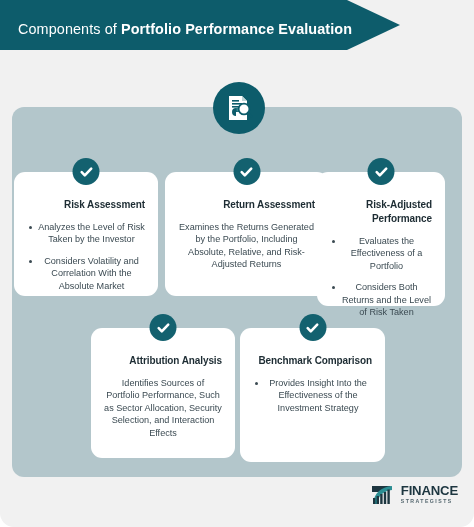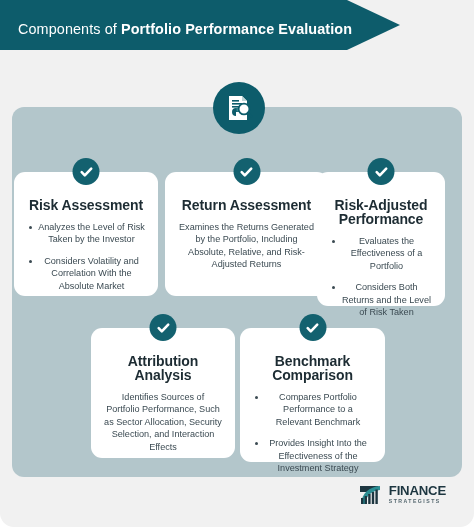--- a/index.html
+++ b/index.html
@@ -73,24 +73,24 @@
 
   
   .card {
     position: absolute;
     background: #ffffff;
     border-radius: 11px;
     padding: 26px 13px 12px 13px;
     z-index: 3;
   }
   .card-title {
-    font-size: 14px;
+    font-size: 10px;
     font-weight: 700;
     color: #1d2c33;
-    text-align: center;
+    text-align: right;
     line-height: 14px;
     margin-bottom: 9px;
     letter-spacing: -.1px;
   }
   .card-body { font-size: 9.1px; color: #3b4a52; line-height: 12.4px; }
   .card-body.centered { text-align: center; }
   .card-body ul { list-style: none; text-align: center; }
   .card-body li {
     position: relative;
     padding-left: 11px;
@@ -131,21 +131,21 @@
   #card-return-assessment      { left: 165px; top: 172px; width: 163px; height: 124px; }
   #card-risk-adjusted          { left: 317px; top: 172px; width: 128px; height: 134px; }
 
   
   #card-attribution-analysis   { left: 91px;  top: 328px; width: 144px; height: 130px; }
   #card-benchmark-comparison   { left: 240px; top: 328px; width: 145px; height: 134px; }
 
   
   .footer-logo {
     position: absolute;
-    right: 28px;
+    right: 16px;
     bottom: 22px;
     display: flex;
     align-items: center;
     gap: 4px;
   }
   .logo-mark { width: 26px; height: 22px; display: block; }
   .logo-text { line-height: 1; }
   .logo-name {
     font-size: 13.2px;
     font-weight: 700;
@@ -245,21 +245,20 @@
 
   <div class="card" id="card-benchmark-comparison">
     <div class="check-badge">
       <svg width="16" height="16" viewBox="0 0 16 16" aria-hidden="true">
         <path d="M3.2 8.2l3.1 3.1 6.4-6.6" stroke="#ffffff" stroke-width="2.6" fill="none" stroke-linecap="round" stroke-linejoin="round"></path>
       </svg>
     </div>
     <div class="card-title">Benchmark Comparison</div>
     <div class="card-body">
       <ul>
-        <li>Compares Portfolio Performance to a Relevant Benchmark</li>
         <li>Provides Insight Into the Effectiveness of the Investment Strategy</li>
       </ul>
     </div>
   </div>
 
   <div class="footer-logo">
     <svg class="logo-mark" viewBox="0 0 26 22" aria-hidden="true">
       <path d="M1 3 L20 3 L14 9 L1 9 Z" fill="#1d3640"></path>
       <path d="M2 21 C3 10 10 4 21 3 L21 7 C12 8 7 13 6.5 21 Z" fill="#2b8e93"></path>
       <rect x="2" y="15" width="2.4" height="6" fill="#1d3640"></rect>

